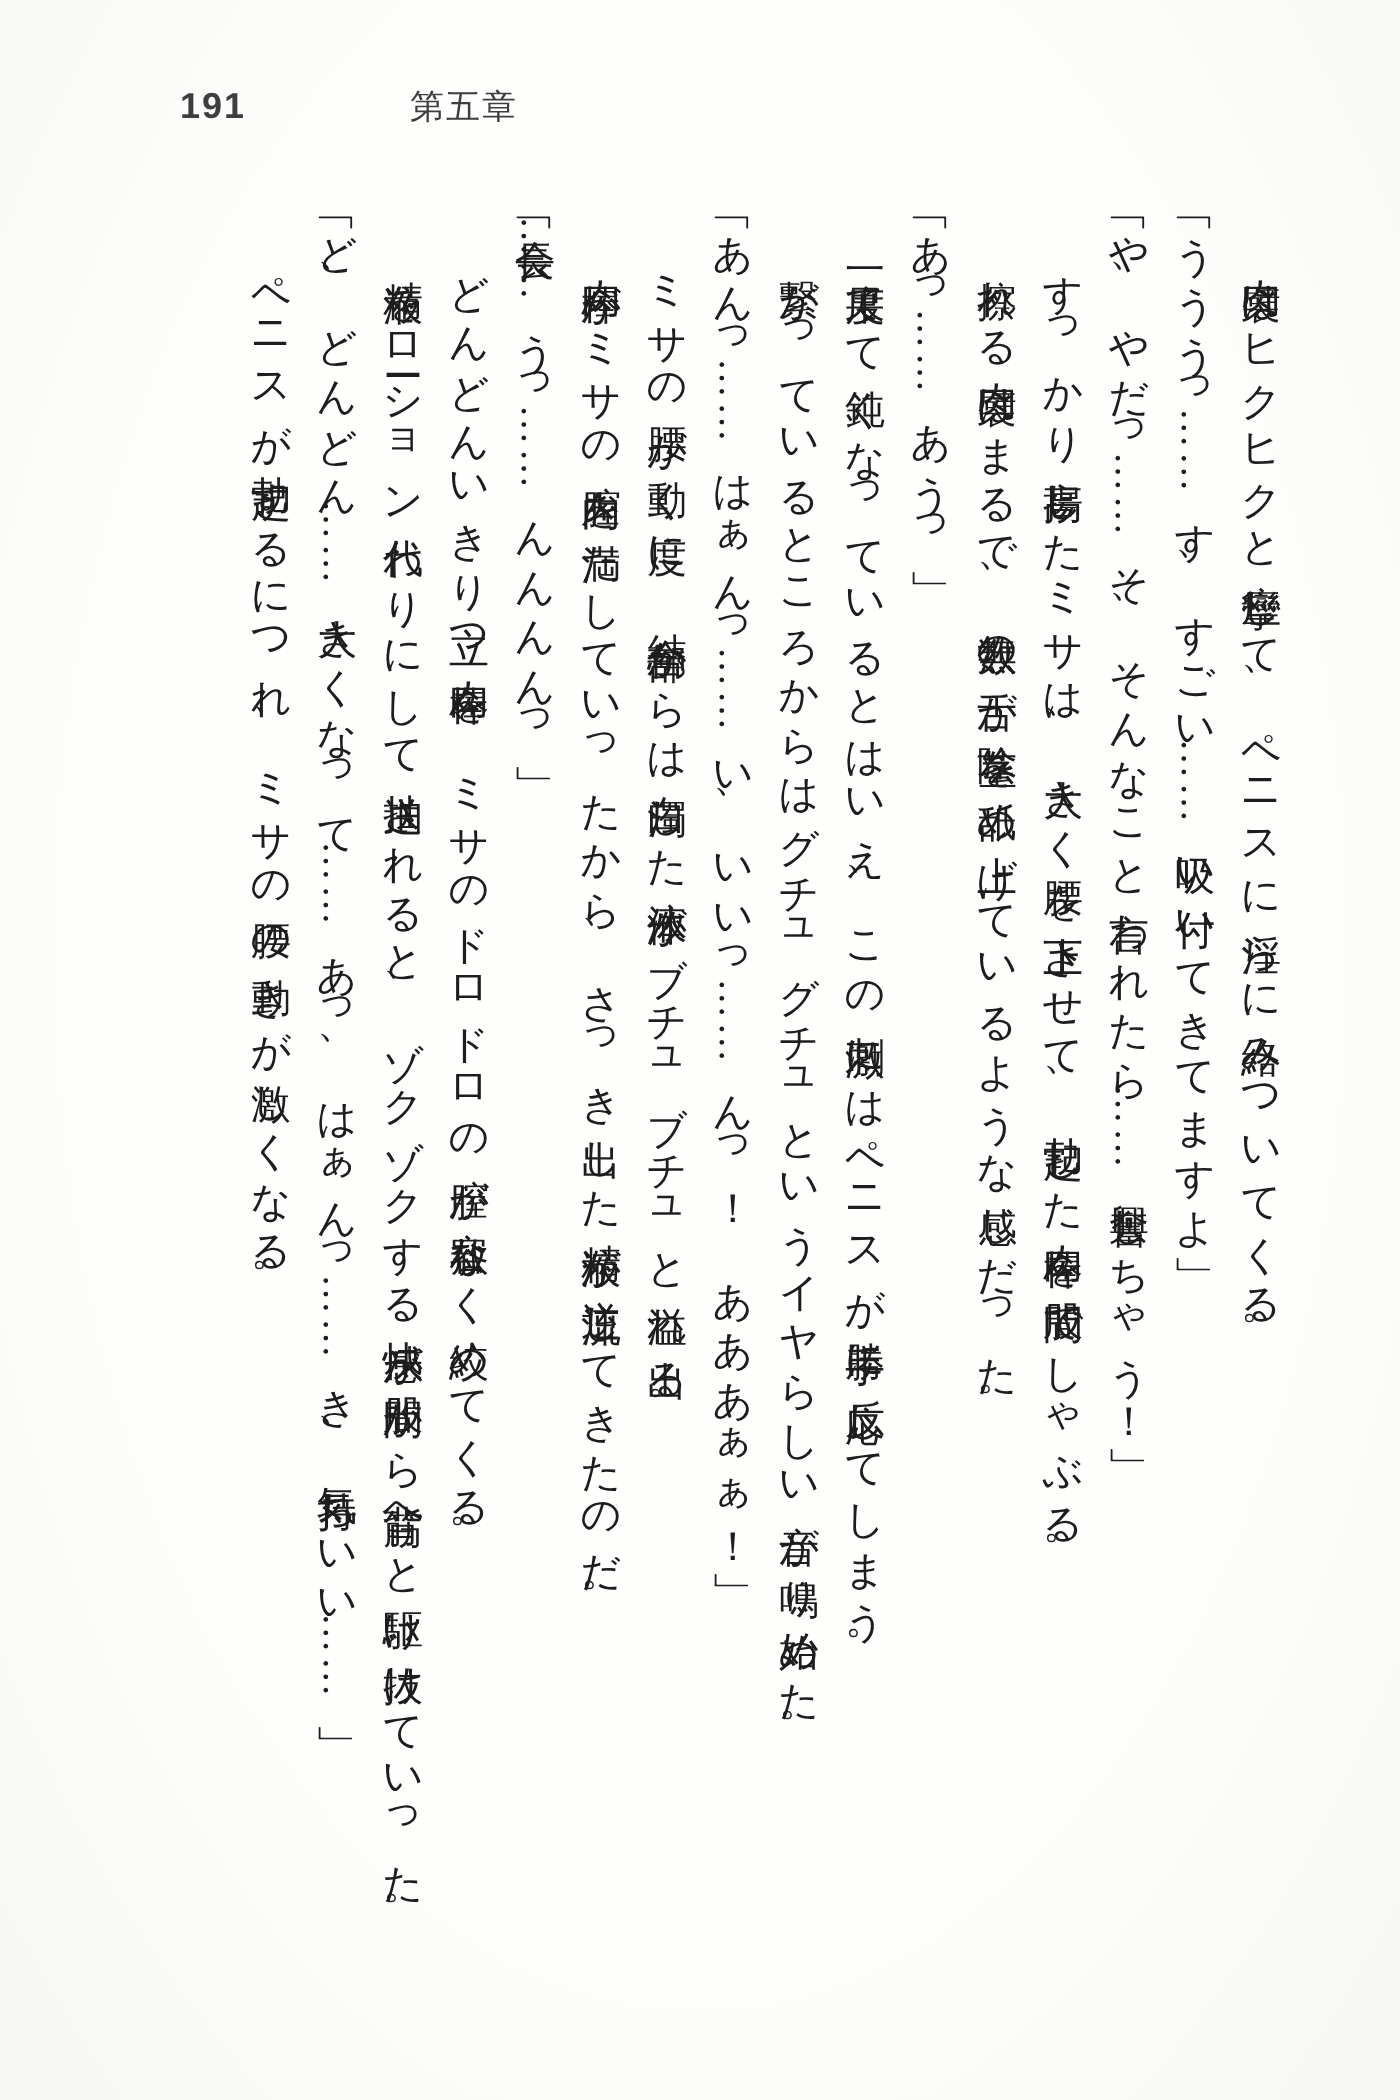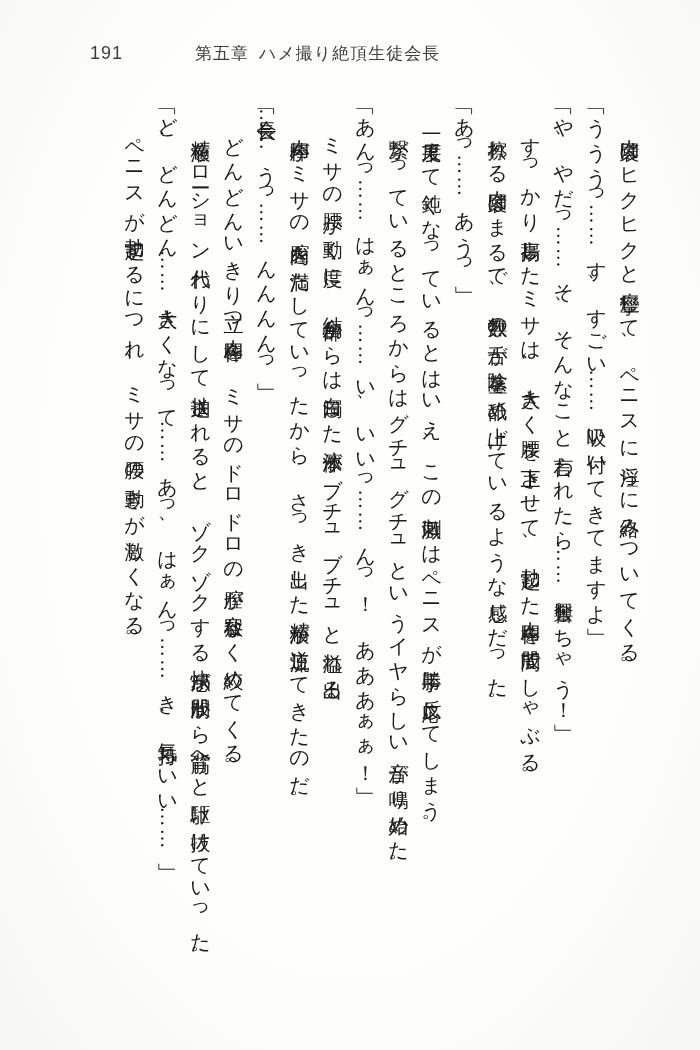--- a/index.html
+++ b/index.html
@@ -25,22 +25,23 @@
     left: 90px;
     display: flex;
     align-items: baseline;
     font-family: "Liberation Sans", "DejaVu Sans", sans-serif;
     font-size: 17px;
     letter-spacing: 1px;
     color: #3e3e3e;
     white-space: nowrap;
   }
   .running-header .folio {
-    margin-right: 28px;
+    margin-right: 38px;
     font-size: 18px;
+    font-weight: bold;
   }
   .running-header .chapter {
     margin-right: 10px;
     margin-left: 44px;
   }
   .text-block {
     position: absolute;
     top: 102px;
     right: 54px;
     width: 568px;
@@ -62,21 +63,20 @@
   }
 </style>
 </head>
 <body>
 
 <div class="page">
 
   <div class="running-header">
     <span class="folio">191</span>
     <span class="chapter">第五章</span>
-    <span class="title">ハメ撮り絶頂生徒会長</span>
   </div>
 
   <div class="text-block">
     <p class="para indent">肉襞はヒクヒクと痙攣して、ペニスに淫らに絡みついてくる。</p>
     <p class="para">「うううっ……す、すごい……吸い付いてきてますよ」</p>
     <p class="para">「や、やだっ……そ、そんなこと言われたら……興奮しちゃう！」</p>
     <p class="para indent">すっかり高揚したミサは、大きく腰を上下させて、勃起した肉棒を股間でしゃぶる。</p>
     <p class="para indent">擦れる肉襞はまるで、無数の舌が陰茎を舐め上げているような感じだった。</p>
     <p class="para">「あっ……あうっ」</p>
     <p class="para indent">一度果てて鈍くなっているとはいえ、この刺激にはペニスが勝手に反応してしまう。</p>

